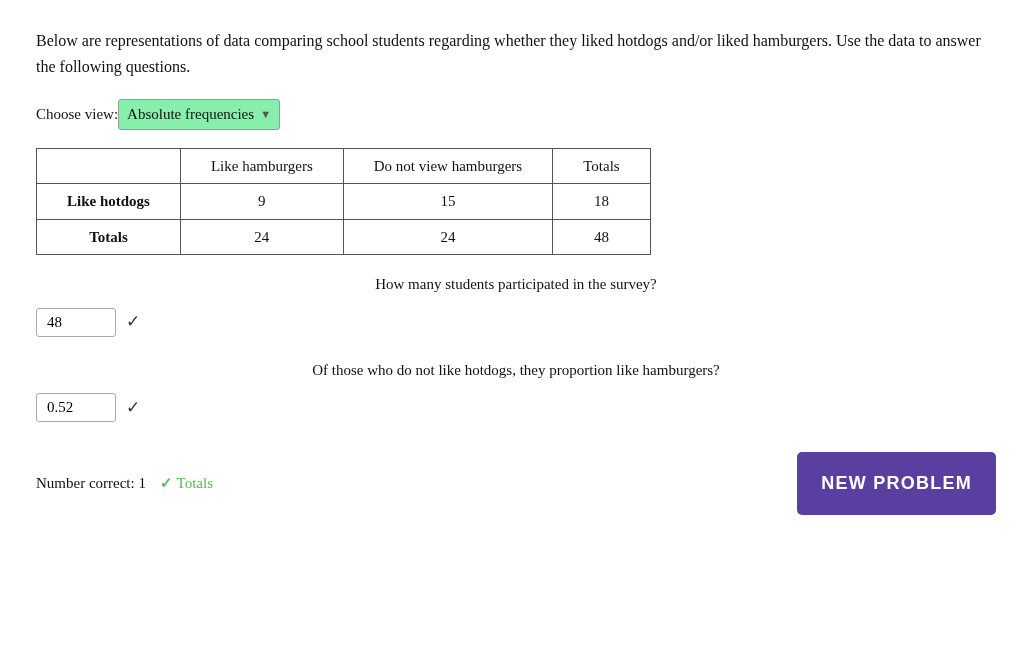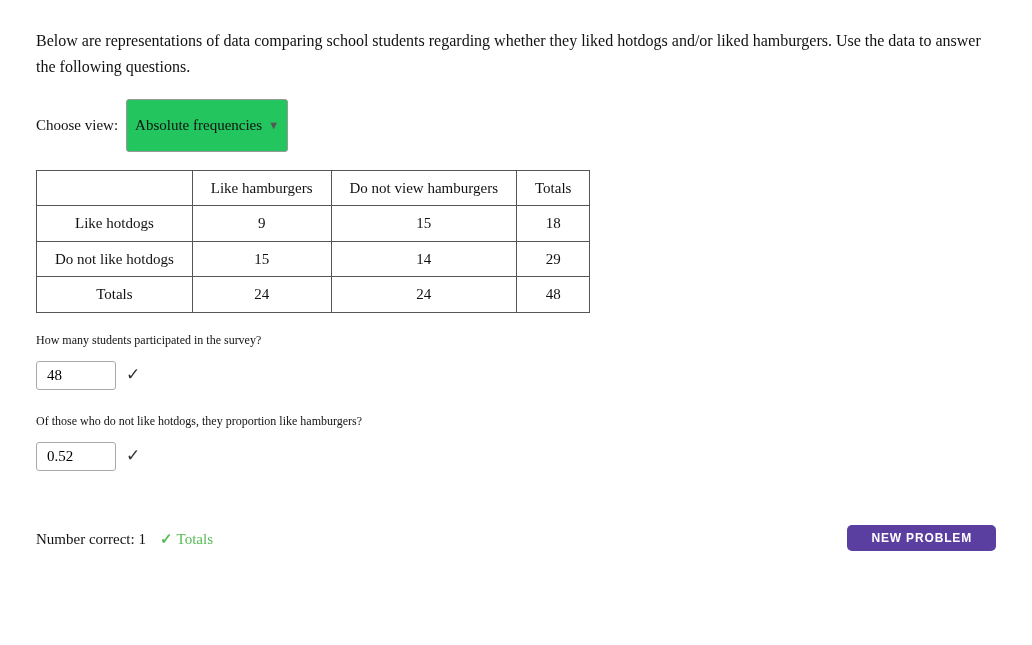--- a/index.html
+++ b/index.html
@@ -14,65 +14,65 @@
       min-height: 645px;
     }
     .intro-text {
       margin-bottom: 2px;
       font-size: 16px;
       line-height: 1.6;
     }
     .choose-view-row {
       display: flex;
       align-items: center;
-      gap: 8px;
       margin-bottom: 18px;
       font-size: 15px;
       margin-top: 20px;
     }
     .view-dropdown {
       display: flex;
       align-items: center;
       border: 1px solid #999;
       border-radius: 3px;
-      padding: 14px 8px;
-      background: #22c55e;
+      padding: 3px 8px;
+      background: #86efac;
       cursor: pointer;
       font-size: 15px;
       font-family: inherit;
       gap: 6px;
     }
     .dropdown-arrow {
       font-size: 11px;
       color: #555;
     }
     table {
       border-collapse: collapse;
       margin-bottom: 18px;
       font-size: 15px;
     }
     table td, table th {
       border: 1px solid #555;
-      padding: 6px 18px;
+      padding: 6px 30px;
       text-align: center;
     }
     table td:first-child {
       text-align: center;
     }
     table .header-cell {
       font-weight: normal;
       border: 1px solid #555;
     }
     table .row-label {
-      font-weight: normal;
+      font-weight: bold;
       text-align: center;
     }
     .question-text {
-      font-size: 12px;
+      font-size: 15px;
       margin-bottom: 12px;
+      text-align: center;
     }
     .answer-row {
       display: flex;
       align-items: center;
       gap: 10px;
       margin-bottom: 22px;
     }
     .answer-input {
       border: 1px solid #aaa;
       border-radius: 3px;
@@ -80,21 +80,21 @@
       font-size: 15px;
       font-family: inherit;
       width: 80px;
     }
     .check-mark {
       font-size: 17px;
       color: #333;
     }
     .bottom-bar {
       display: flex;
-      align-items: flex-end;
+      align-items: center;
       justify-content: space-between;
       margin-top: 30px;
       border-top: none;
     }
     .bottom-left {
       display: flex;
       align-items: center;
       gap: 14px;
       font-size: 15px;
     }
@@ -107,27 +107,26 @@
     }
     .correct-check {
       color: #5b5;
       font-weight: bold;
     }
     .new-problem-btn {
       background: #5b3fa0;
       color: #fff;
       border: none;
       border-radius: 5px;
-      padding: 6px 24px;
-      font-size: 12px;
+      padding: 21px 24px;
+      font-size: 18px;
       font-weight: bold;
       letter-spacing: 0.07em;
       cursor: pointer;
       font-family: sans-serif;
-      margin-top: 24px;
     }
     .empty-corner {
       border: 1px solid #555;
     }
   </style>
 </head>
 <body>
 
 <p class="intro-text">Below are representations of data comparing school students regarding whether they liked hotdogs and/or liked hamburgers. Use the data to answer the following questions.</p>
 
@@ -145,26 +144,20 @@
     <td class="empty-corner"></td>
     <td class="header-cell">Like hamburgers</td>
     <td class="header-cell">Do not view hamburgers</td>
     <td class="header-cell">Totals</td>
   </tr>
   <tr>
     <td class="row-label">Like hotdogs</td>
     <td>9</td>
     <td>15</td>
     <td>18</td>
-  </tr>
-  <tr>
-    <td class="row-label">Do not like hotdogs</td>
-    <td>15</td>
-    <td>14</td>
-    <td>29</td>
   </tr>
   <tr>
     <td class="row-label">Totals</td>
     <td>24</td>
     <td>24</td>
     <td>48</td>
   </tr>
 </tbody>
   </table>
 

